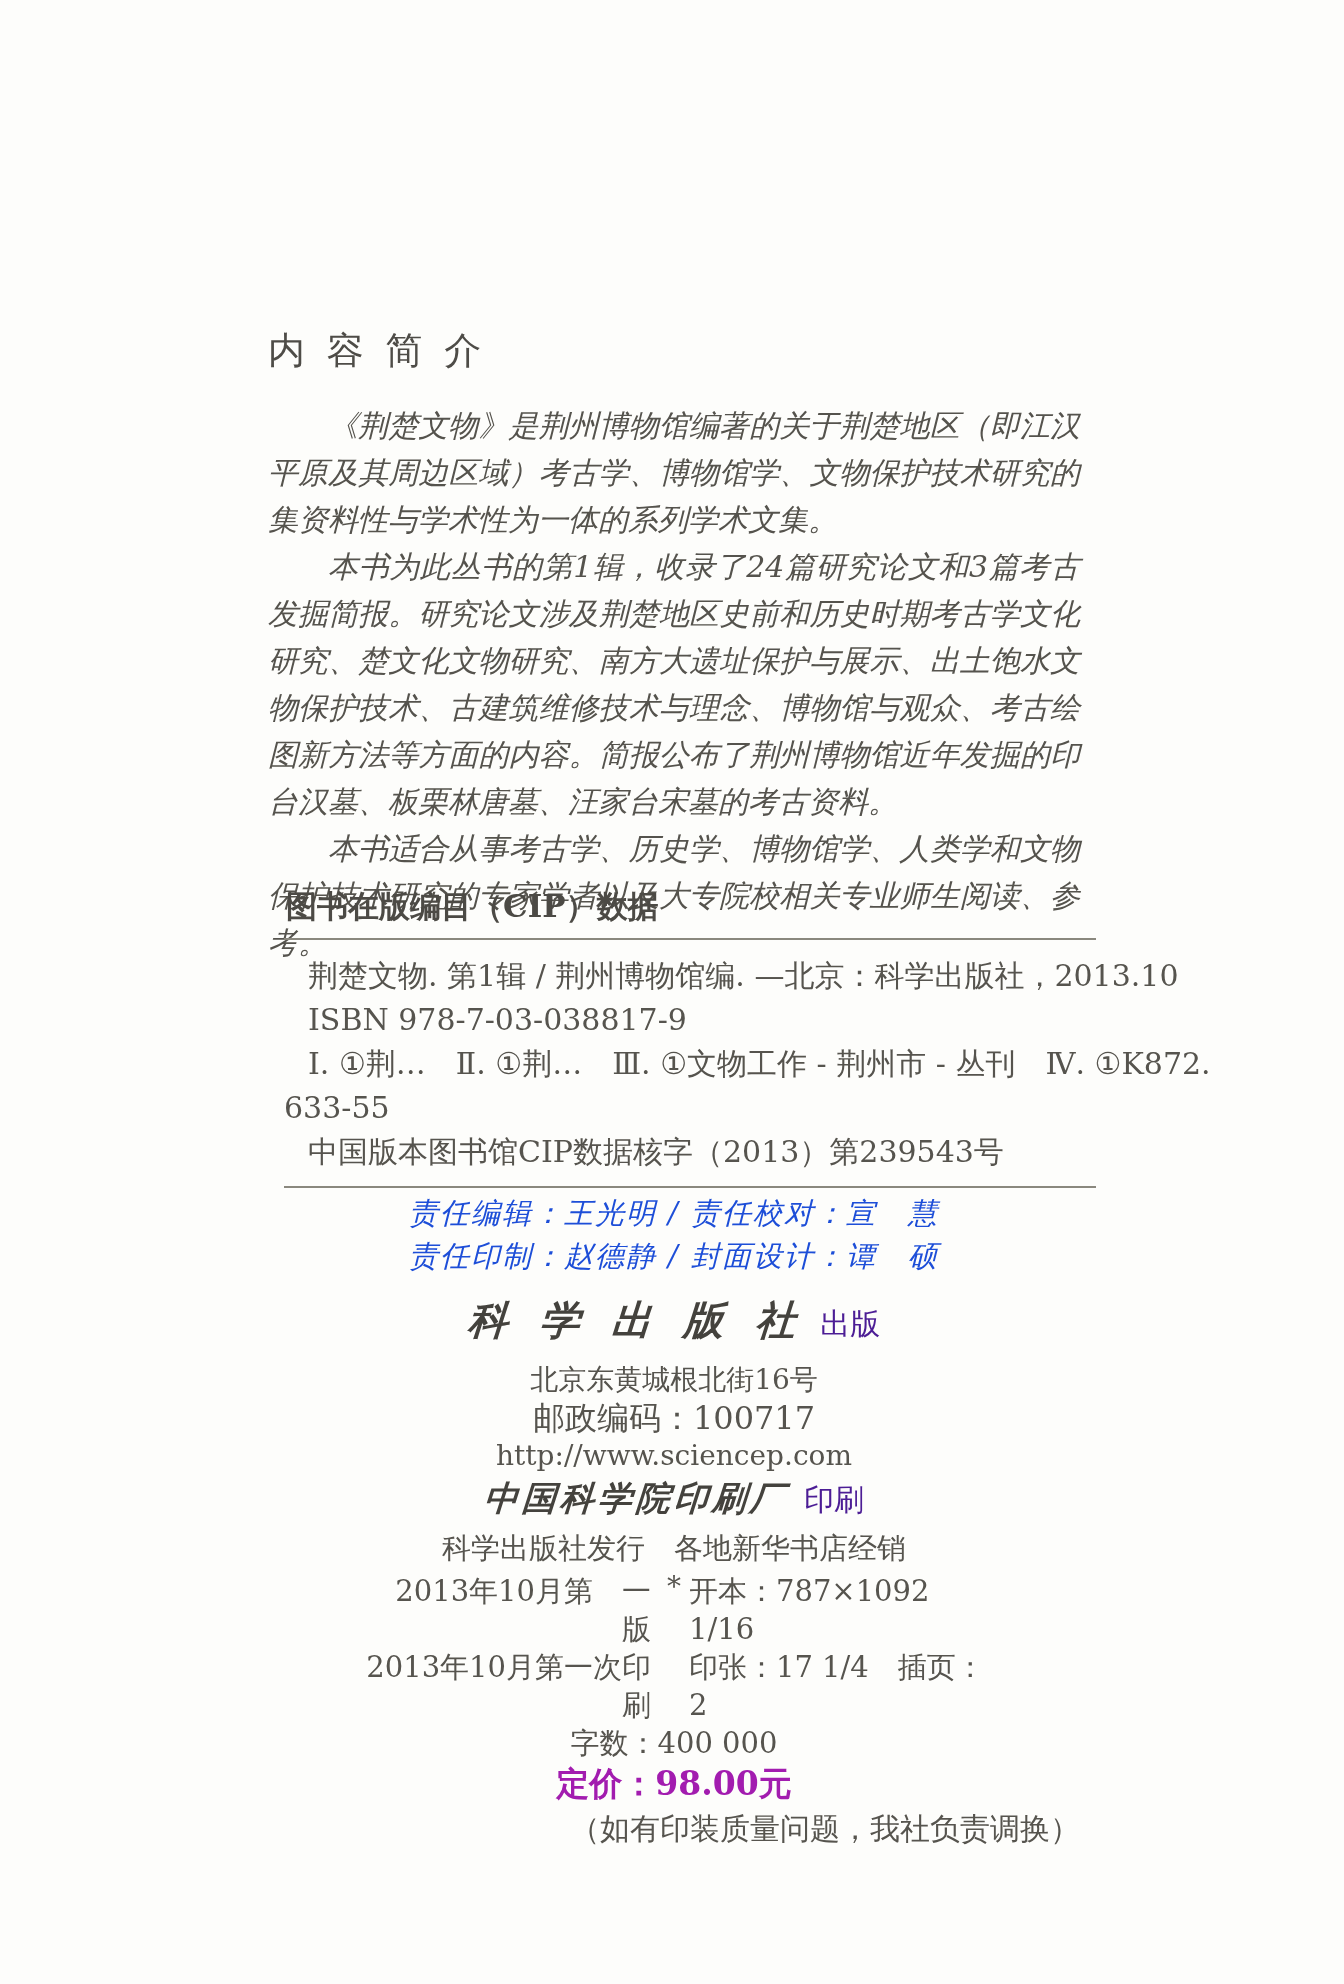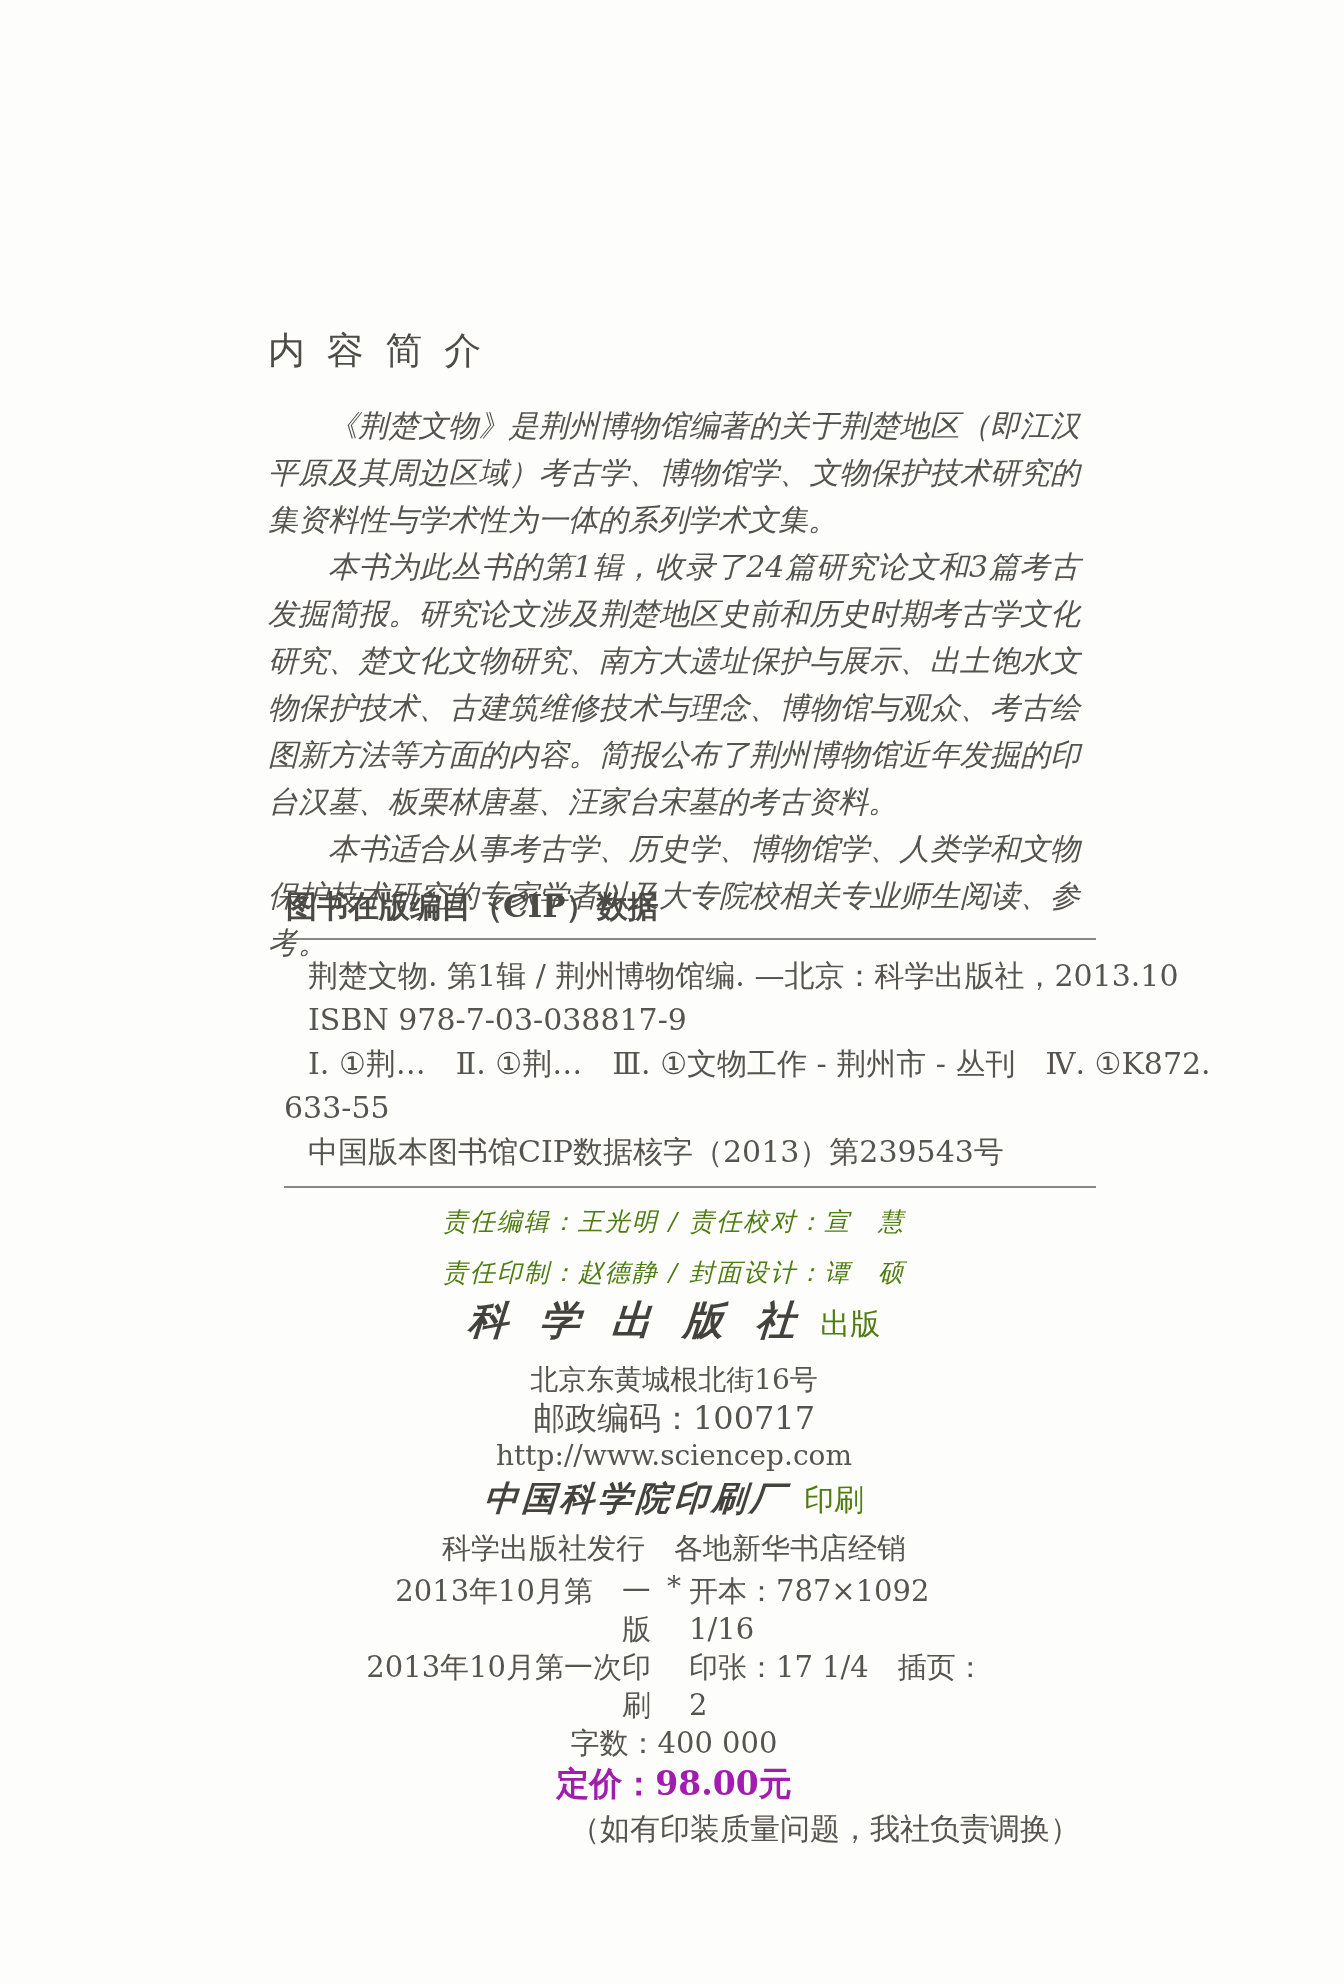--- a/index.html
+++ b/index.html
@@ -30,34 +30,34 @@
   .cip-heading { font-size:31px; font-weight:700; color:#4c4a45; margin:0 0 0 2px; }
   .rule { height:2px; background:#8a887e; width:100%; }
   .rule-top { margin-top:10px; }
   .rule-bottom { margin-top:12px; }
   .cip-body { margin-top:14px; }
   .cip-line { margin:0; font-size:30px; line-height:44px; white-space:nowrap; }
   .cip-indent { padding-left:24px; }
 
   .staff { position:absolute; top:1192px; left:0; width:100%; text-align:center; }
   .staff p {
-    margin:8px; font-size:25px; line-height:43px;
-    font-style:italic; color:#4d7c0f; letter-spacing:2px;
+    margin:0; font-size:29px; line-height:43px;
+    font-style:italic; color:#1d4ed8; letter-spacing:2px;
   }
 
   .pubblock { position:absolute; top:1294px; left:0; width:100%; text-align:center; }
   .pubblock p { margin:0; }
   .pub-name-line { line-height:52px; }
   .brush {
     display:inline-block; font-weight:700; font-style:italic;
     transform:skewX(-4deg); color:#44423d;
   }
   .brush-big { font-size:40px; letter-spacing:9px; }
   .brush-small { font-size:34px; letter-spacing:4px; }
-  .pub-suffix { font-size:30px; margin-left:16px; color:#4d7c0f; }
+  .pub-suffix { font-size:30px; margin-left:16px; color:#4c1d95; }
   .pub-address { font-size:28px; line-height:38px; margin-top:6px !important; }
   .pub-postcode { font-size:32px; line-height:38px; }
   .pub-url { font-size:28px; line-height:38px; }
   .printer-line { line-height:46px; }
   .pub-distribution { font-size:29px; line-height:40px; }
   .star { font-size:28px; line-height:34px; margin-top:2px !important; }
 
   .printinfo { position:absolute; top:1572px; left:0; width:100%; }
   .pi-row {
     display:flex; justify-content:center; gap:38px;

